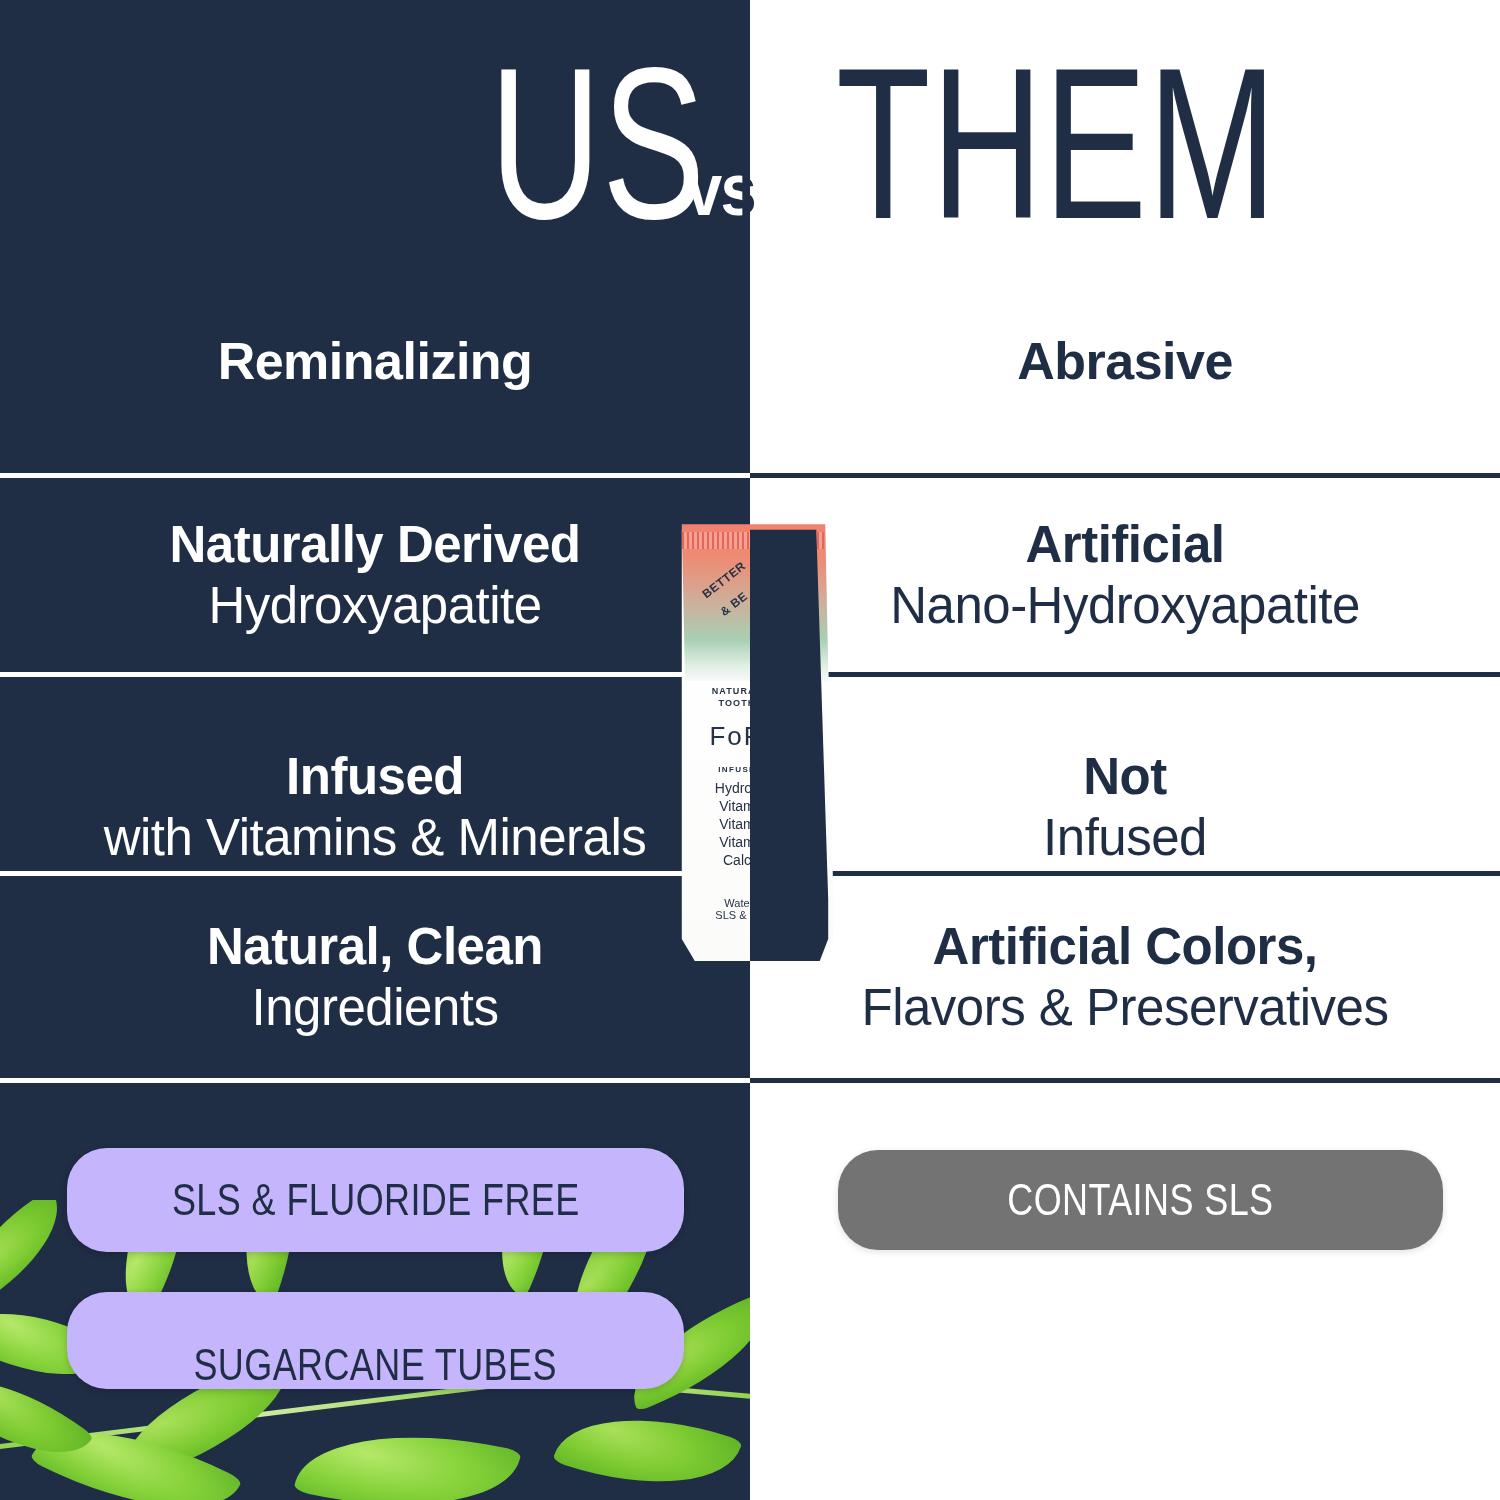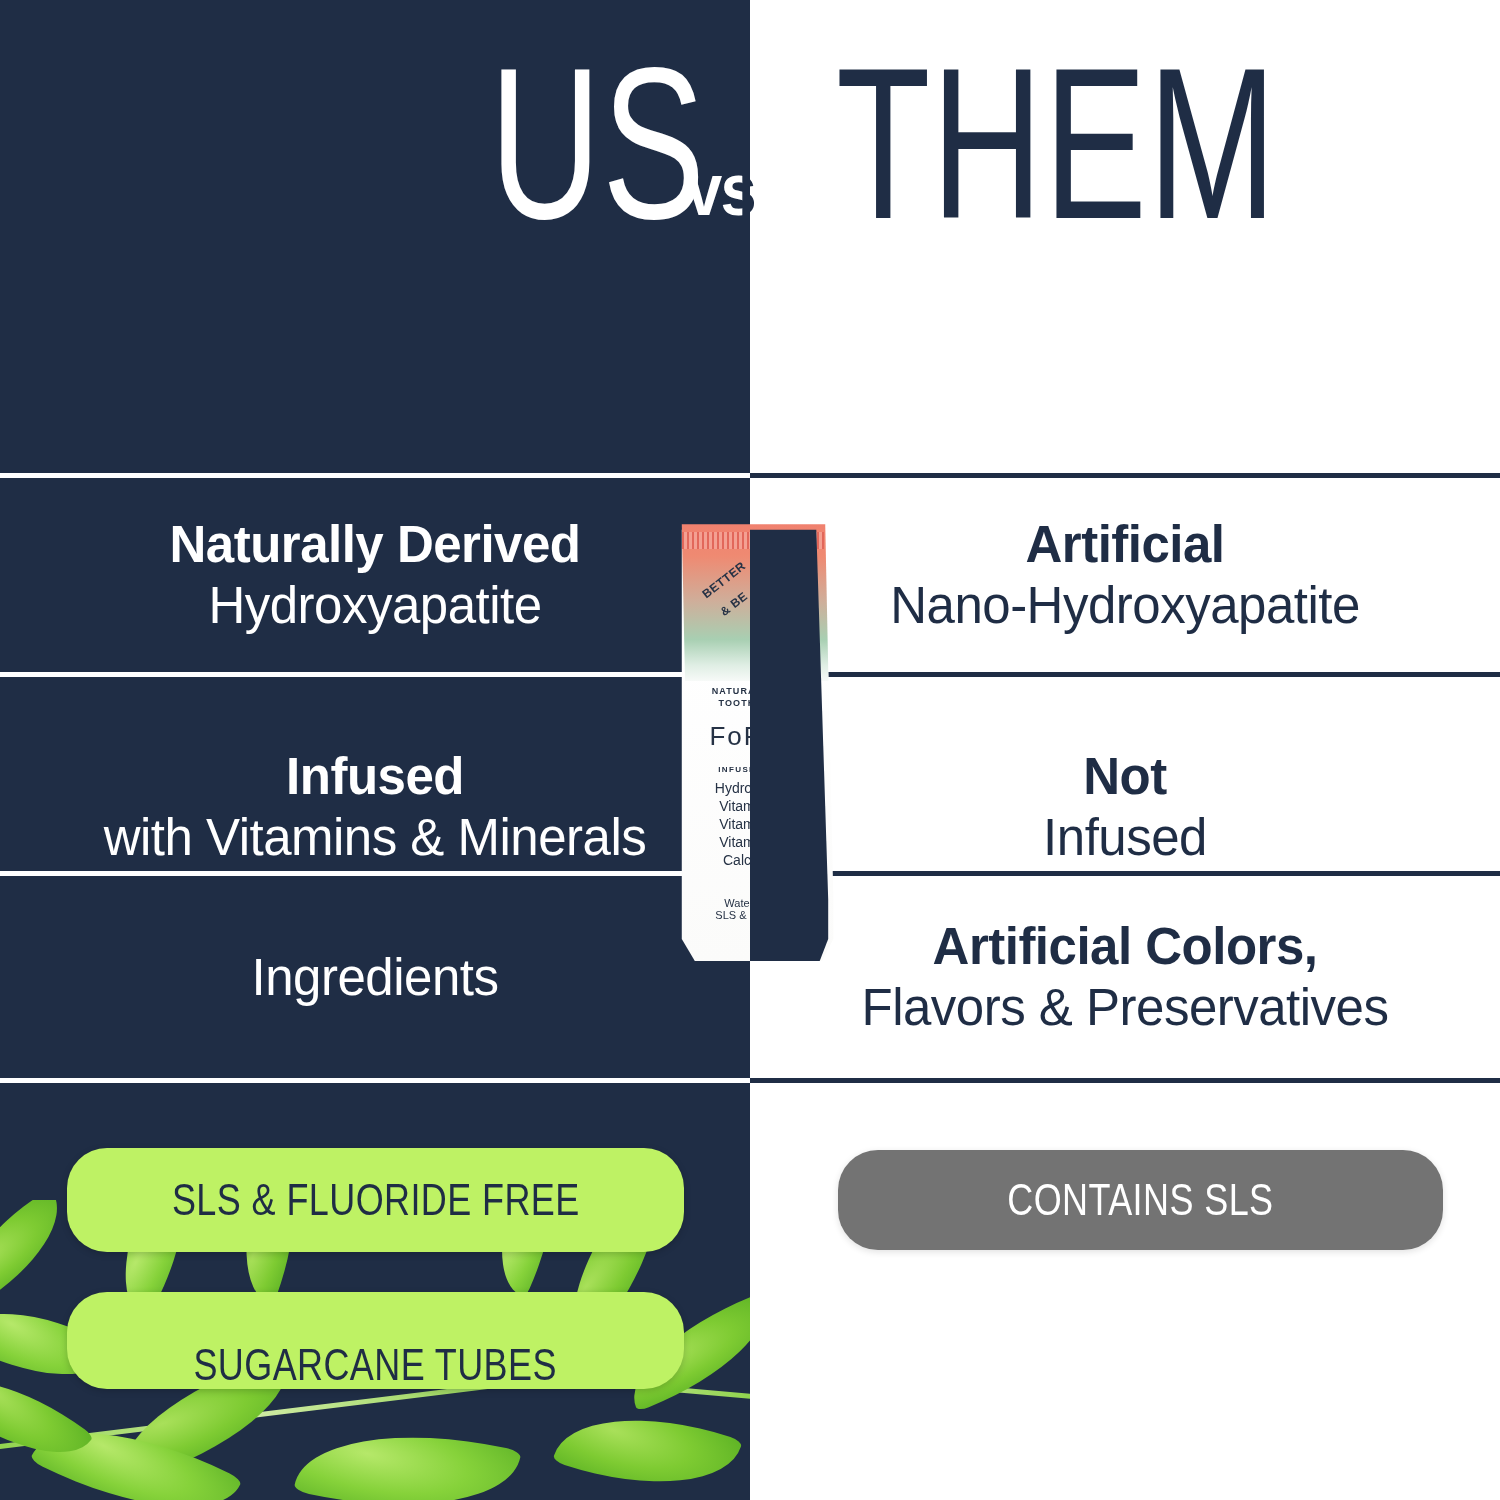--- a/index.html
+++ b/index.html
@@ -216,21 +216,21 @@
     display: flex;
     align-items: center;
     justify-content: center;
     text-align: center;
     border-radius: 40px;
     white-space: nowrap;
     font-weight: 400;
     letter-spacing: 0.5px;
   }
   .pill-light {
-    background: #bef264;
+    background: #c4b5fd;
     color: #1f2d45;
     box-shadow: 0 2px 7px rgba(0,0,0,0.18);
   }
   .pill-gray {
     background: #737373;
     color: #ffffff;
     box-shadow: 0 2px 7px rgba(0,0,0,0.12);
   }
   .pill-label {
     display: block;
@@ -276,20 +276,28 @@
 
   <div class="header">
     <div class="hdr-us">US</div>
     <div class="vs-wrap">
       <div class="vs-layer vs-white">vs</div>
       <div class="vs-layer vs-navy">vs</div>
     </div>
     <div class="hdr-them">THEM</div>
   </div>
 
+  <div class="row row1" style="top:250px;height:223px;">
+    <div class="cell left">
+      <div class="line-strong">Reminalizing</div>
+    </div>
+    <div class="cell right">
+      <div class="line-strong">Abrasive</div>
+    </div>
+  </div>
   <div class="divider" style="top:473px;">
     <div class="d-left"></div>
     <div class="d-right"></div>
   </div>
 
   <div class="row" style="top:478px;height:194px;">
     <div class="cell left">
       <div class="line-strong">Naturally Derived</div>
       <div class="line-normal">Hydroxyapatite</div>
     </div>
@@ -313,20 +321,21 @@
       <div class="line-normal">Infused</div>
     </div>
   </div>
   <div class="divider" style="top:871px;">
     <div class="d-left"></div>
     <div class="d-right"></div>
   </div>
 
   <div class="row" style="top:876px;height:202px;">
     <div class="cell left">
+      <div class="line-strong">Natural, Clean</div>
       <div class="line-normal">Ingredients</div>
     </div>
     <div class="cell right">
       <div class="line-strong">Artificial Colors,</div>
       <div class="line-normal">Flavors &amp; Preservatives</div>
     </div>
   </div>
   <div class="divider" style="top:1078px;">
     <div class="d-left"></div>
     <div class="d-right"></div>

